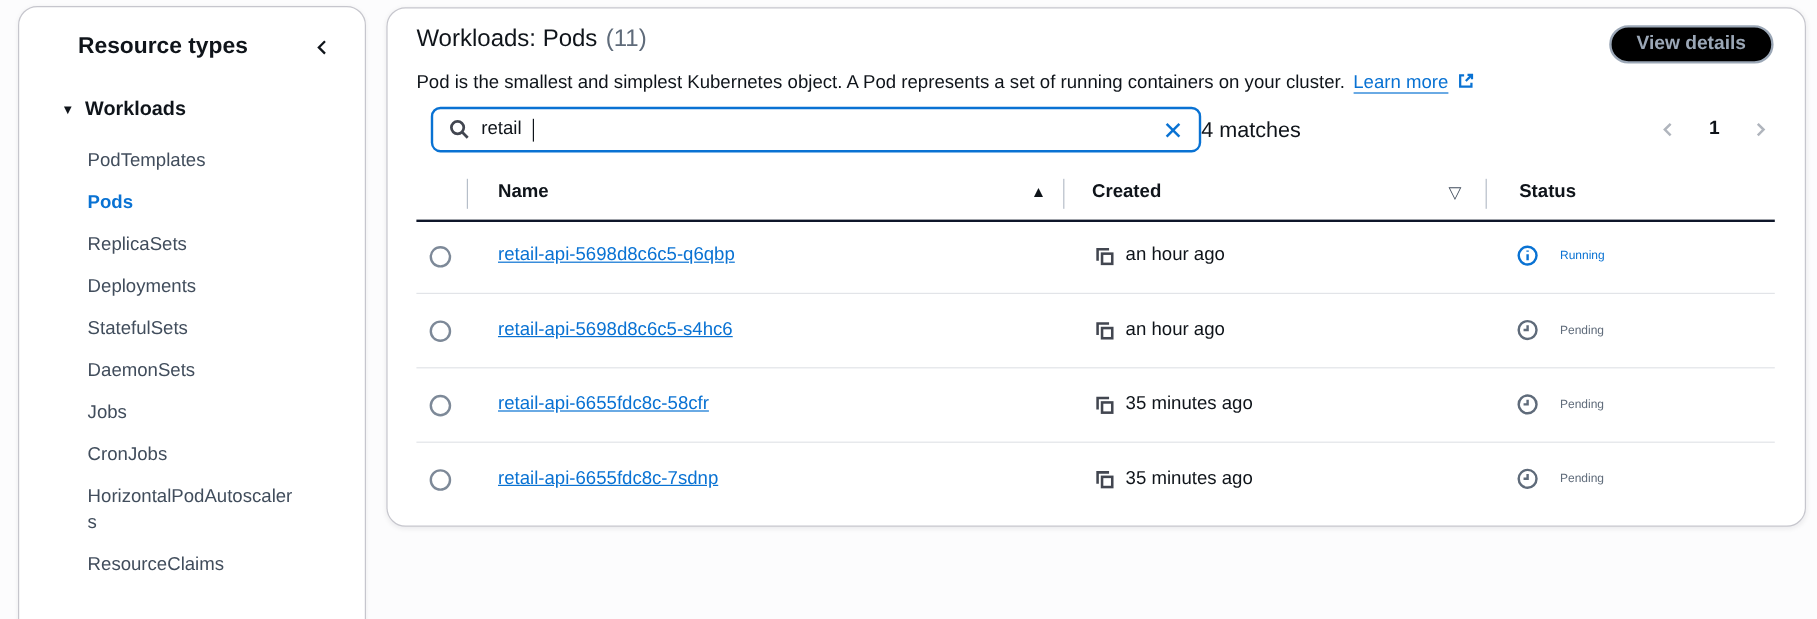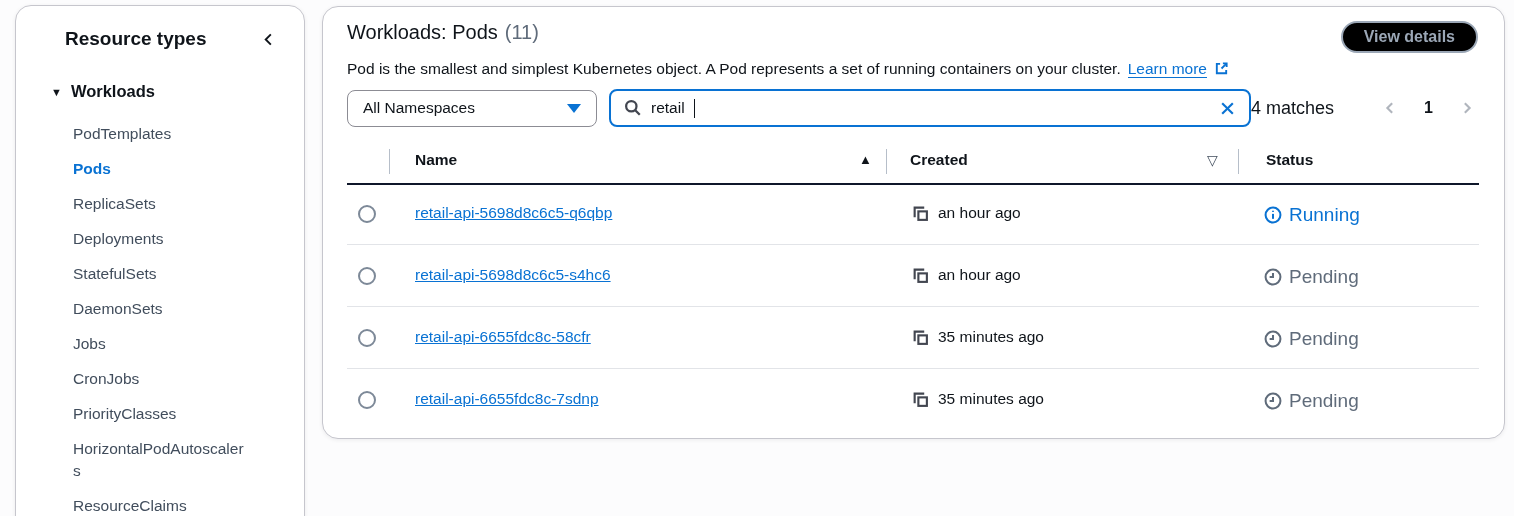--- a/index.html
+++ b/index.html
@@ -48,21 +48,21 @@
   .vdiv{position:absolute;top:8px;width:1px;height:25px;background:#b6bec9;}
   .sort-asc{position:absolute;top:11px;font-size:13px;color:#0f141a;cursor:pointer;}
   .sort-none{position:absolute;top:11px;font-size:14px;color:#414d5c;cursor:pointer;}
   .t-row{position:absolute;left:0;width:1181px;height:62px;}
   .t-row .sep{position:absolute;left:24px;bottom:0;width:1132px;height:1px;background:#e2e4e8;}
   .radio{position:absolute;left:35px;top:22px;width:18px;height:18px;border:2px solid #7d8998;border-radius:50%;
     box-sizing:border-box;background:#fff;cursor:pointer;}
   .pod-link{position:absolute;left:92px;top:21px;font-size:15.5px;color:#0972d3;text-decoration:underline;cursor:pointer;}
   .copy-btn{position:absolute;left:589px;top:22px;cursor:pointer;display:flex;}
   .created{position:absolute;left:615px;top:21px;font-size:15.5px;}
-  .status{position:absolute;left:941px;top:21px;display:flex;align-items:center;gap:7px;font-size:19px;}
+  .status{position:absolute;left:941px;top:21px;display:flex;align-items:center;gap:18px;font-size:10px;}
   .status.running{color:#0972d3;}
   .status.pending{color:#5f6b7a;}
 </style>
 </head>
 <body>
 
 <div id="sidebar" class="card">
   <div class="sb-head">
     <span class="sb-title">Resource types</span>
     <span class="sb-collapse">
@@ -77,21 +77,20 @@
   </div>
   <div class="sb-list">
     <div class="sb-item">PodTemplates</div>
     <div class="sb-item active">Pods</div>
     <div class="sb-item">ReplicaSets</div>
     <div class="sb-item">Deployments</div>
     <div class="sb-item">StatefulSets</div>
     <div class="sb-item">DaemonSets</div>
     <div class="sb-item">Jobs</div>
     <div class="sb-item">CronJobs</div>
-    <div class="sb-item">PriorityClasses</div>
     <div class="sb-item">HorizontalPodAutoscalers</div>
     <div class="sb-item">ResourceClaims</div>
   </div>
 </div>
 
 <div id="main" class="card">
 
   <div class="m-head">
     <div>
       <span class="m-title">Workloads: Pods</span><span class="m-count">(11)</span>
@@ -102,24 +101,20 @@
   <div class="m-desc">
     <span>Pod is the smallest and simplest Kubernetes object. A Pod represents a set of running containers on your cluster.</span><a class="learn-link">Learn more</a><span class="ext-ic">
       <svg width="15" height="15" viewBox="0 0 16 16" fill="none" stroke="#0972d3" stroke-width="2">
         <path d="M13 9.5 V13 H3 V3 H6.5"></path>
           <path d="M9.5 2.5 H13.5 V6.5"></path>
           <path d="M13 3 L8 8"></path>
       </svg></span>
   </div>
 
   <div class="f-row">
-    <div class="ns-select">
-      <span class="ns-label">All Namespaces</span>
-      <span class="ns-caret"></span>
-    </div>
     <div class="search">
       <span style="display:flex;">
         <svg width="18" height="18" viewBox="0 0 16 16" fill="none" stroke="#424650" stroke-width="2">
           <circle cx="6.5" cy="6.5" r="4.6"></circle>
             <line x1="10" y1="10" x2="14" y2="14"></line>
         </svg>
         </span>
       <span class="search-val">retail</span>
       <span class="caret-bar"></span>
       <span class="search-spacer"></span>

